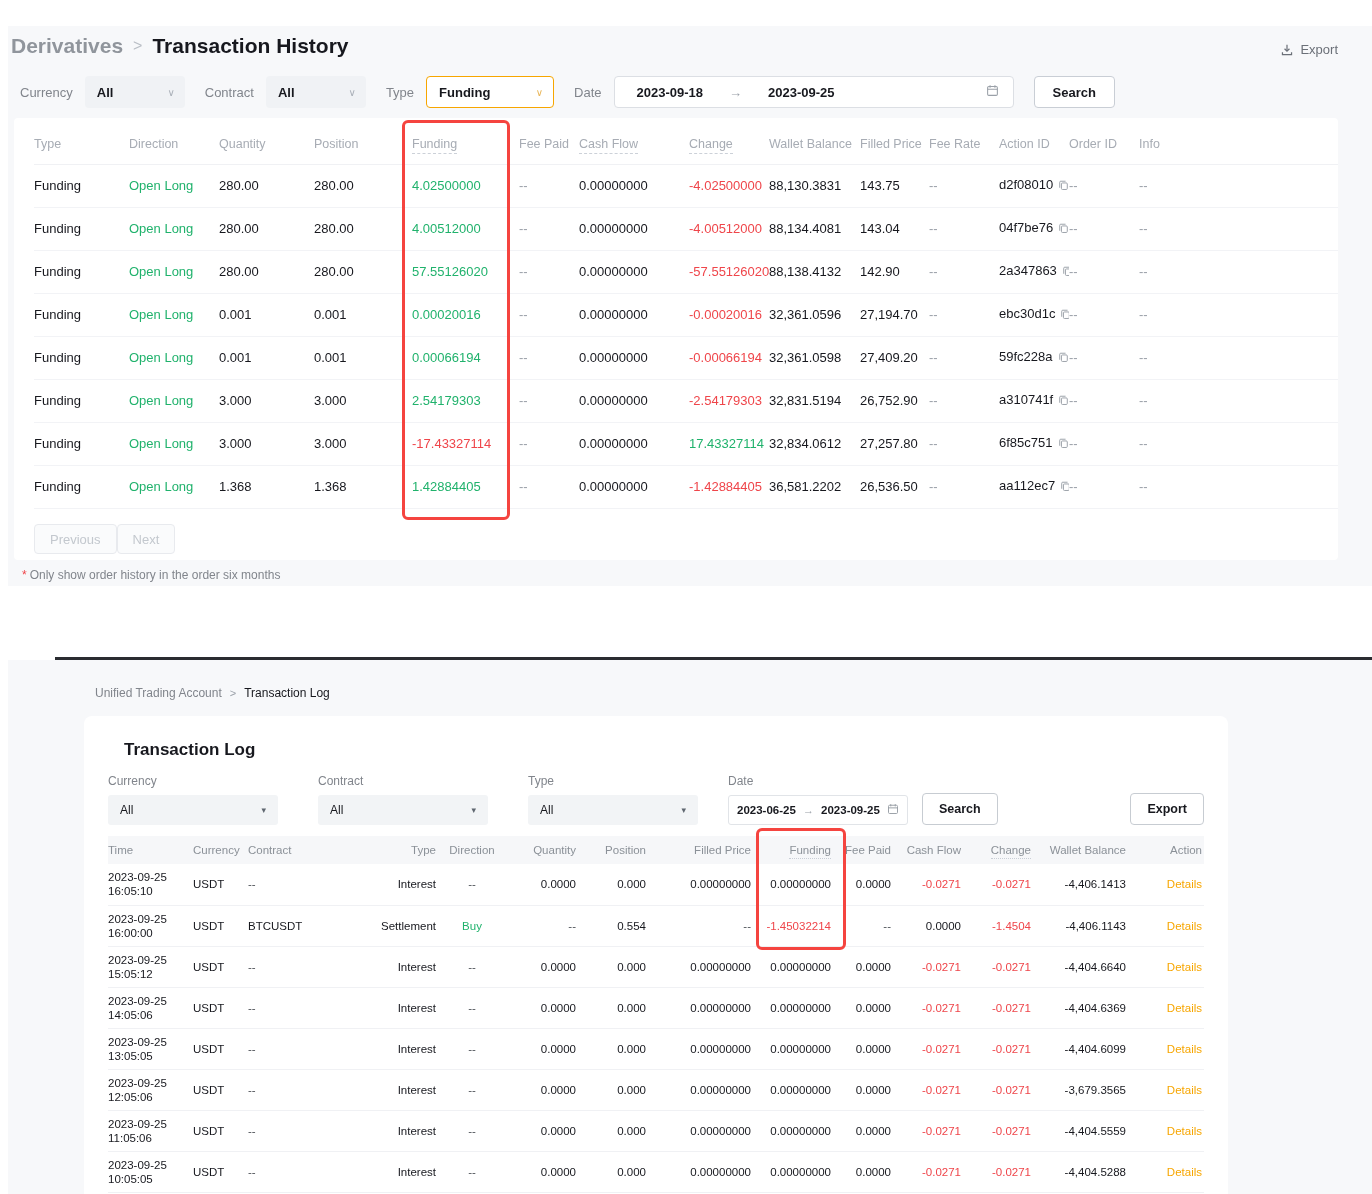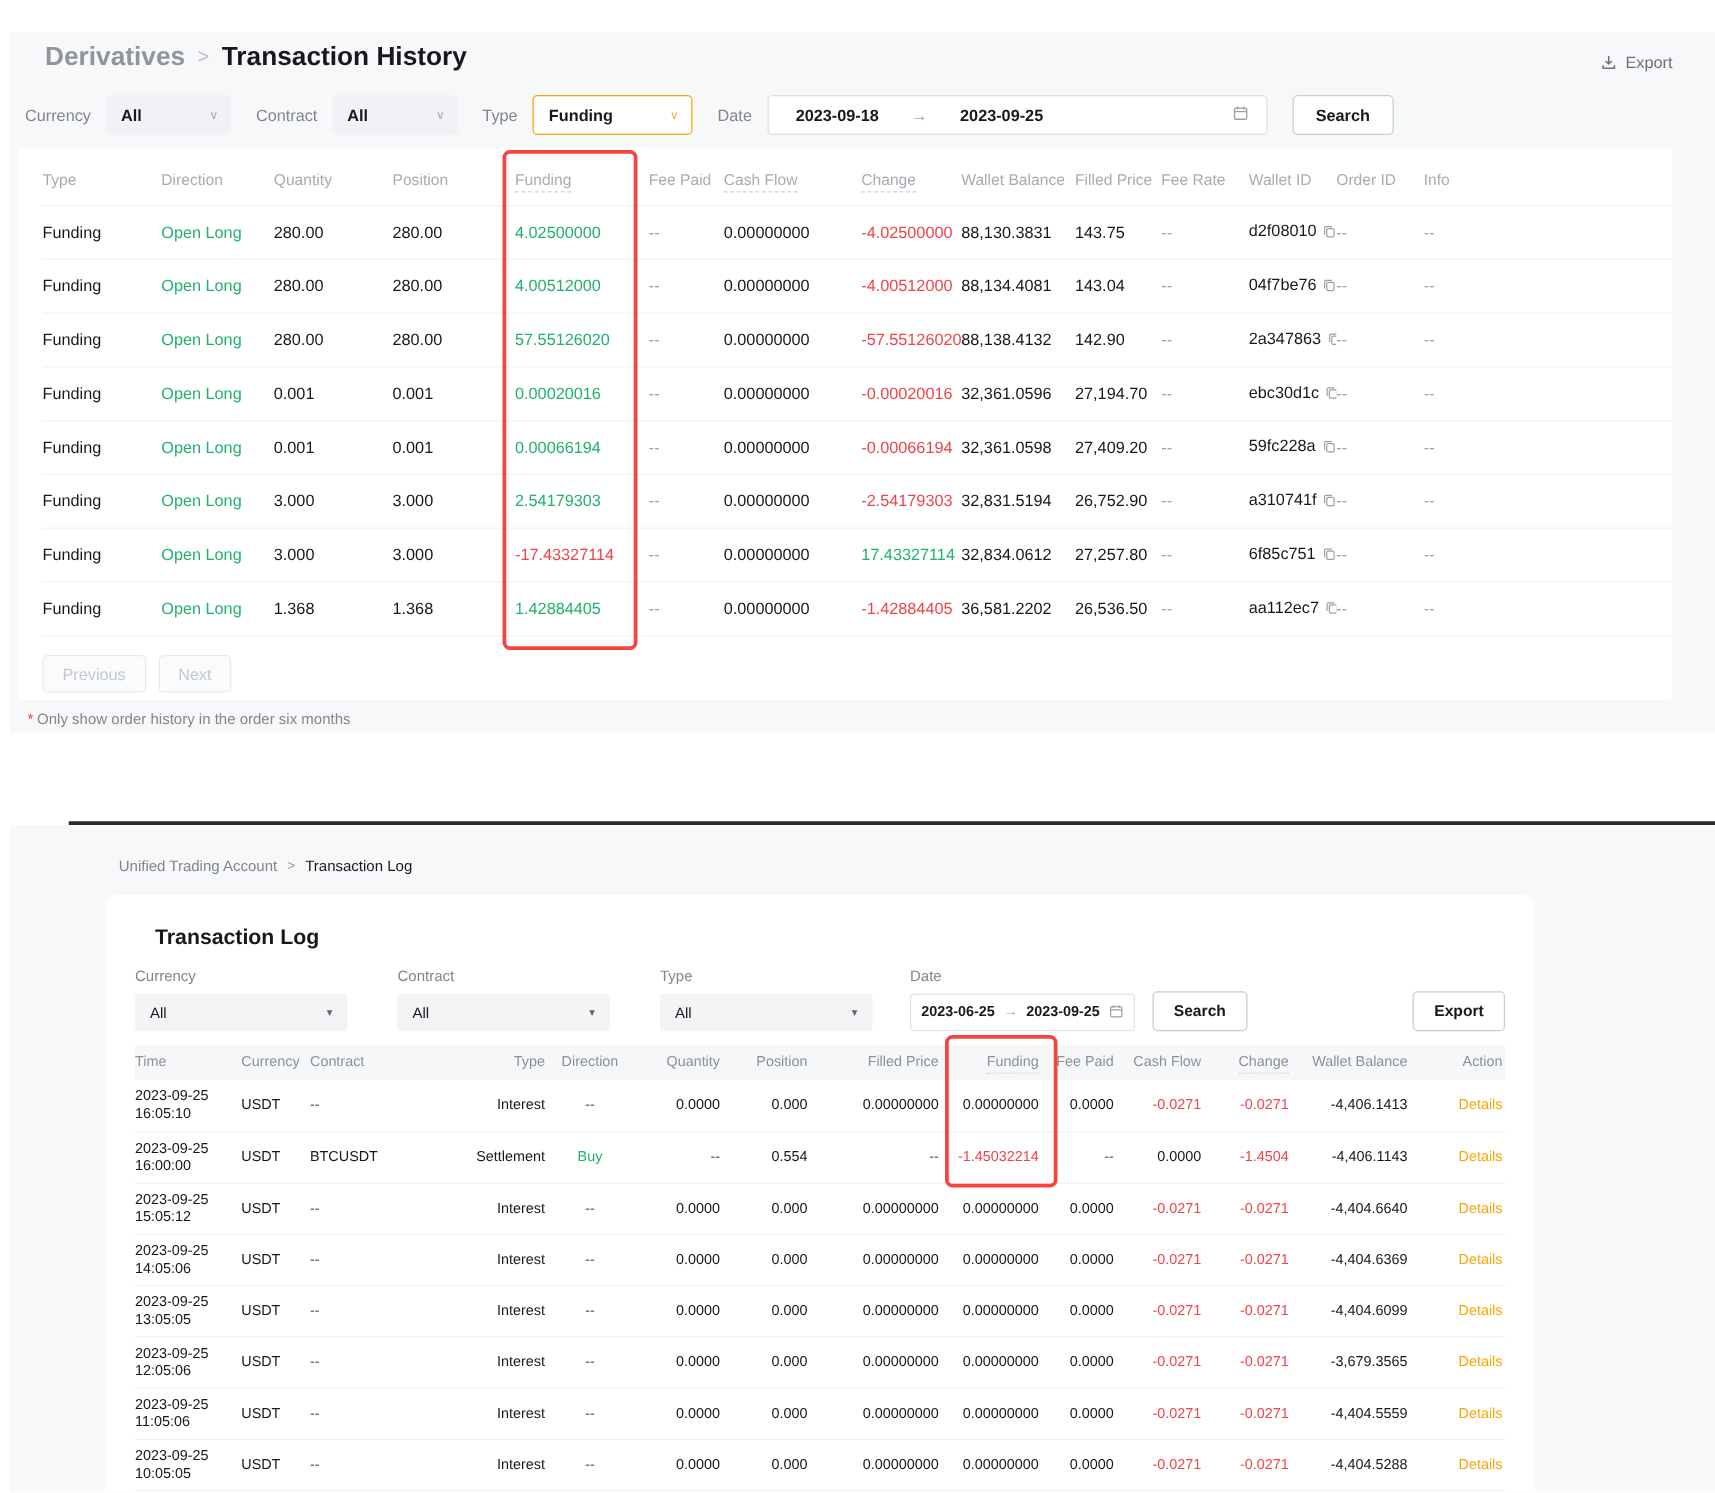--- a/index.html
+++ b/index.html
@@ -1,21 +1,21 @@
 <!DOCTYPE html>
 <html><head>
 <meta charset="utf-8">
 <style>
   * { margin:0; padding:0; box-sizing:border-box; }
   body { background:#ffffff; font-family:"Liberation Sans","DejaVu Sans",sans-serif; }
   .canvas { position:relative; width:1372px; height:1194px; background:#fff; overflow:hidden; }
 
   
   .shot-top { position:absolute; left:8px; top:26px; width:1364px; height:560px; background:#f7f8fa; overflow:hidden; }
-  .bc1 { position:absolute; left:28px; top:8px; font-size:21px; font-weight:700; color:#17181e; display:flex; align-items:center; }
+  .bc1 { position:absolute; left:3px; top:8px; font-size:21px; font-weight:700; color:#17181e; display:flex; align-items:center; }
   .bc1 .sec { color:#90959c; }
   .bc1 .sep { color:#b9bec5; font-weight:400; font-size:16px; margin:0 10px; }
   .export-link { position:absolute; right:34px; top:16px; display:flex; align-items:center; gap:6px; color:#6b7078; font-size:13px; cursor:pointer; }
   .export-link svg { display:block; }
 
   .filters1 { position:absolute; left:12px; top:50px; height:32px; display:flex; align-items:center; }
   .flabel { font-size:13px; color:#81858c; margin-right:12px; white-space:nowrap; }
   .fgap { width:20px; }
   .dd { height:32px; background:#f0f2f5; border-radius:4px; display:flex; align-items:center; justify-content:space-between; padding:0 10px 0 12px; font-size:13px; font-weight:700; color:#17181e; cursor:pointer; }
   .dd .chev { color:#aab0b8; font-size:10px; font-weight:400; margin-left:8px; }
@@ -31,21 +31,21 @@
   table { border-collapse:collapse; table-layout:fixed; }
   .t1 { width:1304px; margin:6px 0 0 20px; }
   .t1 th { height:40px; text-align:left; font-size:12.5px; font-weight:400; color:#a7acb4; border-bottom:1px solid #f0f1f4; white-space:nowrap; }
   .t1 td { height:43px; font-size:13px; color:#17181e; border-bottom:1px solid #f2f3f6; white-space:nowrap; overflow:hidden; }
   .tip { border-bottom:1px dashed #ccd1d8; padding-bottom:2px; }
   .green { color:#20b26c;text-align:center; }
   .red { color:#ef454a;text-align:center; }
   .muted { color:#9aa0a8; }
   .link { color:#f7a600; cursor:pointer;margin-left:16px; }
   .copyic { display:inline-block; margin-left:5px; vertical-align:-2px; color:#9aa0a8; cursor:pointer; }
-  .pag { position:absolute; left:20px; top:406px; display:flex; gap:10px; }
+  .pag { position:absolute; left:20px; top:406px; display:flex; }
   .pag button { height:30px; padding:0 15px; background:#fafbfc; border:1px solid #e8eaee; border-radius:4px; color:#c3c8ce; font-size:13px; font-family:inherit; }
   .footnote1 { position:absolute; left:14px; top:542px; font-size:12px; color:#81858c; }
   .footnote1 .star { color:#ef454a; margin-right:3px; }
 
   .redbox { position:absolute; border:3px solid #f5443f; border-radius:6px; pointer-events:none; z-index:5; }
   .rb-top { left:388px; top:2px; width:108px; height:400px; }
   .rb-bottom { left:672px; top:112px; width:90px; height:122px; }
 
   
   .sepline { position:absolute; left:55px; top:657px; width:1317px; height:3px; background:#2a2c31; }
@@ -157,21 +157,21 @@
               <th><span>Direction</span></th>
               <th><span>Quantity</span></th>
               <th><span>Position</span></th>
               <th><span class="tip">Funding</span></th>
               <th><span>Fee Paid</span></th>
               <th><span class="tip">Cash Flow</span></th>
               <th><span class="tip">Change</span></th>
               <th><span>Wallet Balance</span></th>
               <th><span>Filled Price</span></th>
               <th><span>Fee Rate</span></th>
-              <th><span>Wallet ID</span></th>
+              <th><span>Action ID</span></th>
               <th><span>Order ID</span></th>
               <th><span>Info</span></th>
             </tr>
           </thead>
         <tbody>
             <tr>
               <td><span>Funding</span></td>
               <td><span class="green">Open Long</span></td>
               <td><span>280.00</span></td>
               <td><span>280.00</span></td>

